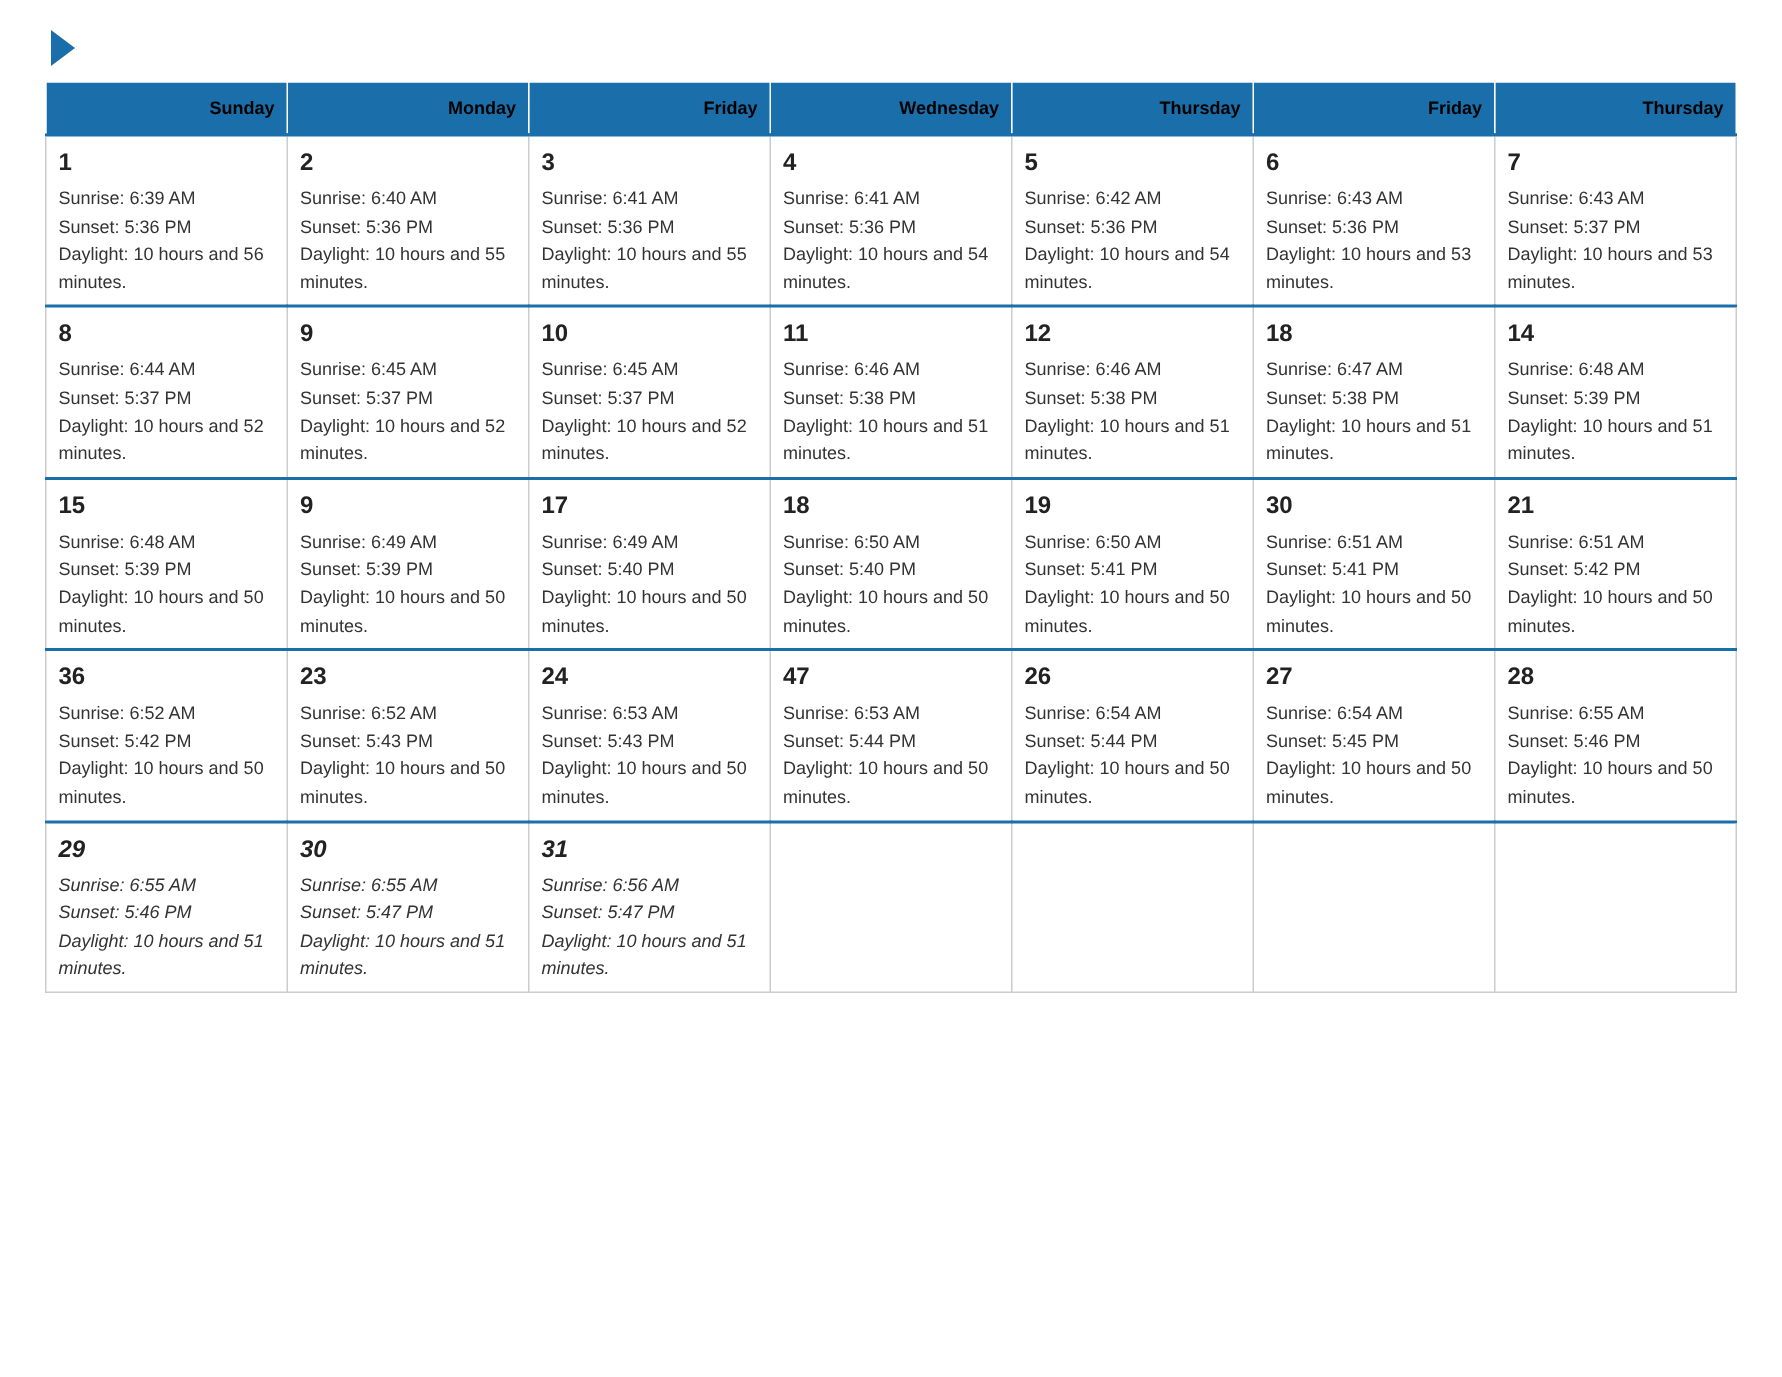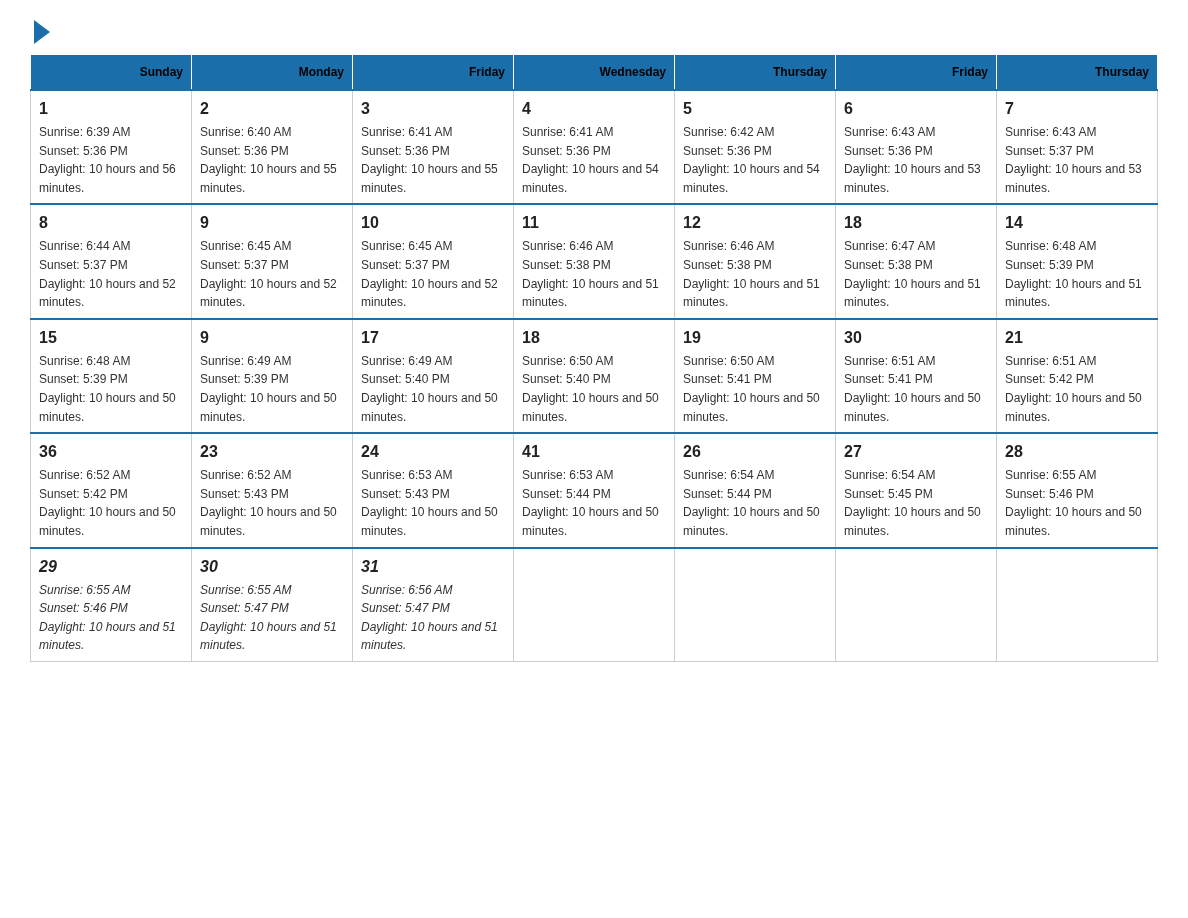--- a/index.html
+++ b/index.html
@@ -234,21 +234,21 @@
         </td>
         <td>
           <span class="day-num">23</span>
           <div class="day-info">Sunrise: 6:52 AM<br>Sunset: 5:43 PM<br>Daylight: 10 hours and 50 minutes.</div>
         </td>
         <td>
           <span class="day-num">24</span>
           <div class="day-info">Sunrise: 6:53 AM<br>Sunset: 5:43 PM<br>Daylight: 10 hours and 50 minutes.</div>
         </td>
         <td>
-          <span class="day-num">41</span>
+          <span class="day-num">47</span>
           <div class="day-info">Sunrise: 6:53 AM<br>Sunset: 5:44 PM<br>Daylight: 10 hours and 50 minutes.</div>
         </td>
         <td>
           <span class="day-num">26</span>
           <div class="day-info">Sunrise: 6:54 AM<br>Sunset: 5:44 PM<br>Daylight: 10 hours and 50 minutes.</div>
         </td>
         <td>
           <span class="day-num">27</span>
           <div class="day-info">Sunrise: 6:54 AM<br>Sunset: 5:45 PM<br>Daylight: 10 hours and 50 minutes.</div>
         </td>

